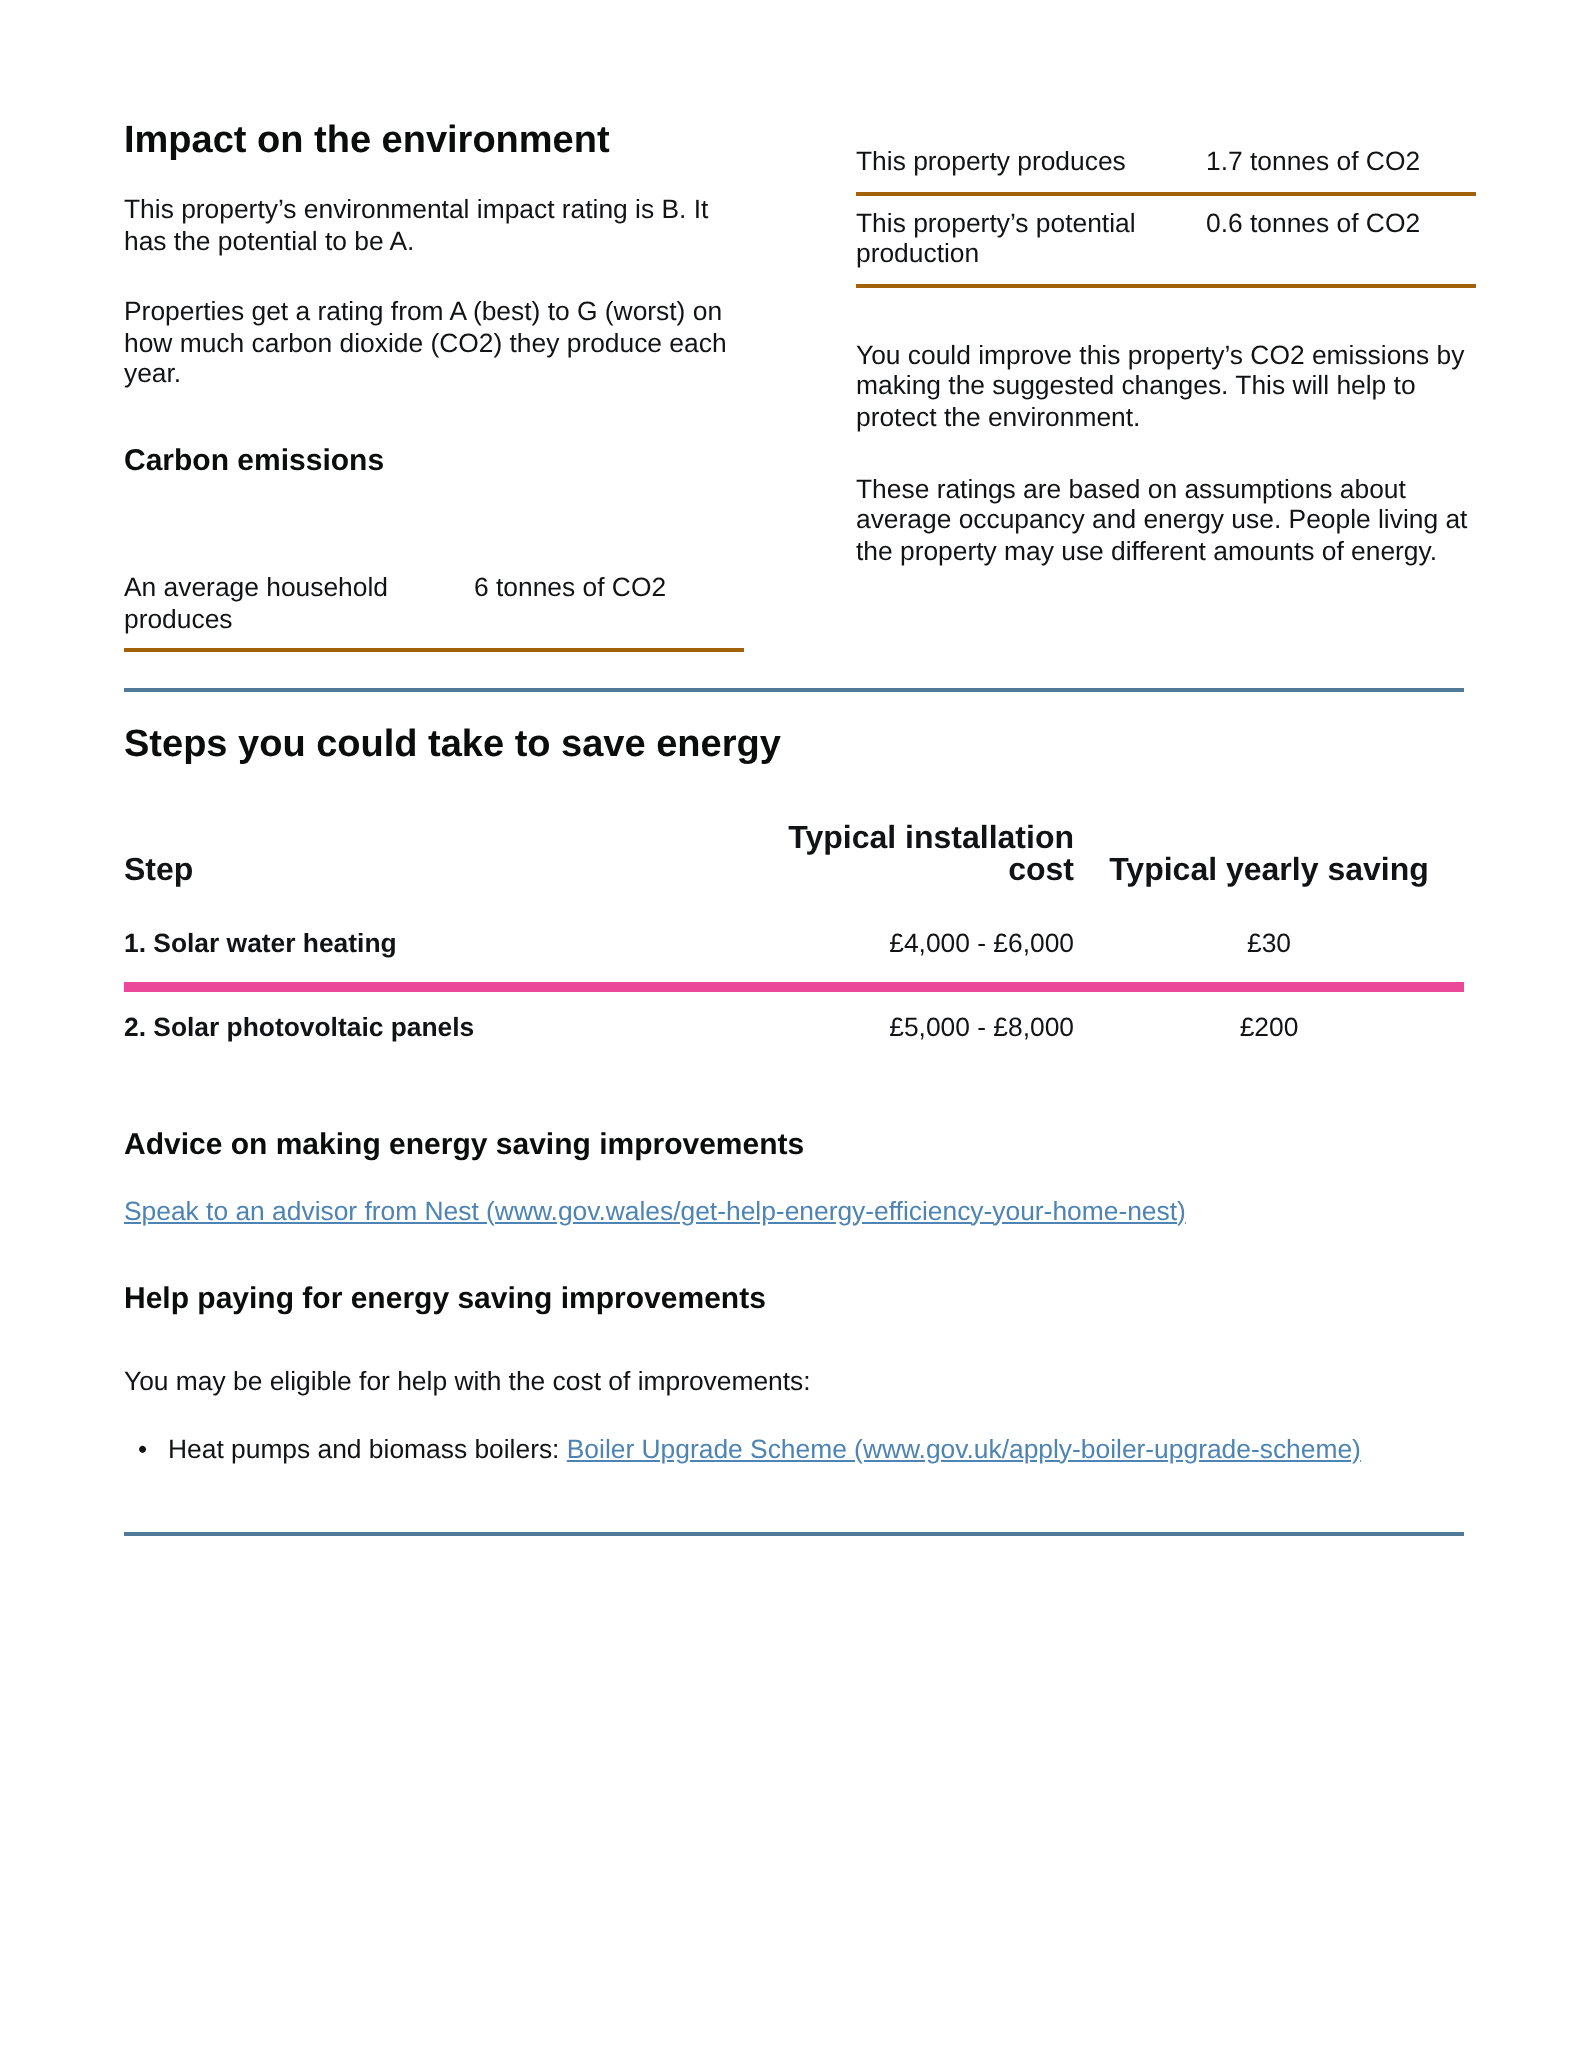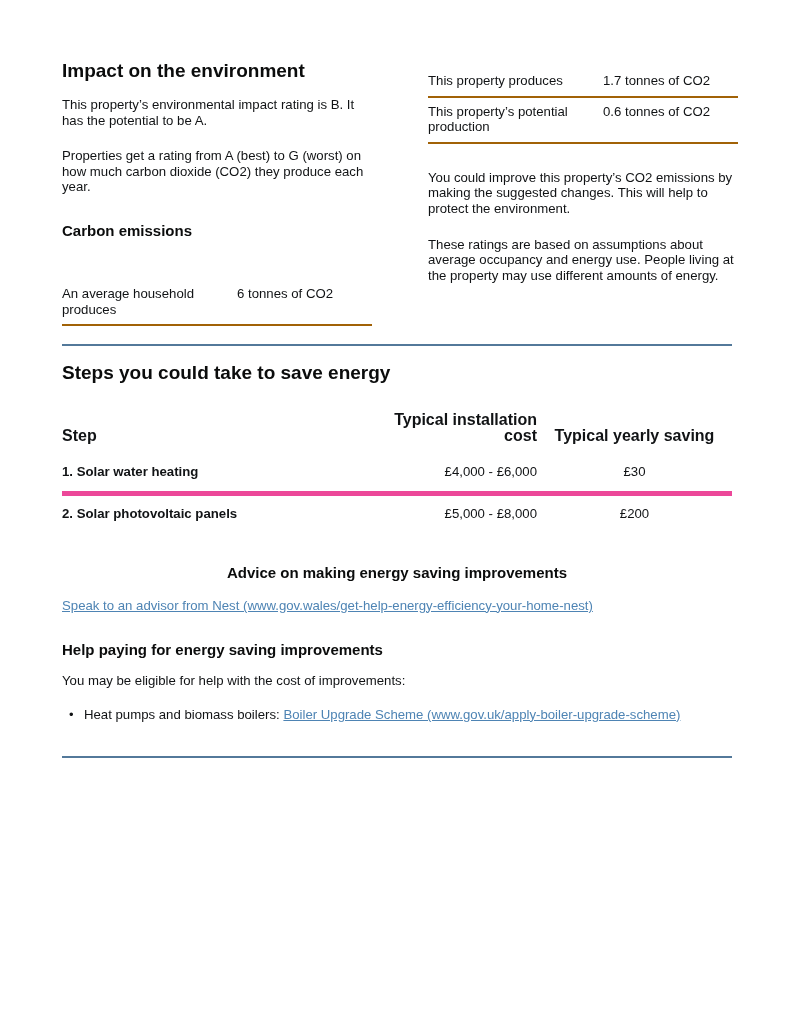--- a/index.html
+++ b/index.html
@@ -42,22 +42,22 @@
   .steps-table .w-step { width:315px; }
   .steps-table .w-cost { width:160px; }
   .steps-table .w-saving { width:195px; }
   .steps-table td { padding:10px 0 11px; vertical-align:top; }
   .steps-table tbody tr:first-child td { border-bottom:5px solid #ec4899; }
   .steps-table td.col-step { font-weight:bold; }
 
   a.doc-link { color:#4e84b4; text-decoration:underline; }
   .link-line { margin:0 0 17px; }
 
-  h2.advice-title { margin-top:31px; margin-bottom:16px;text-align:center; }
-  h2.help-title { margin-top:28px; margin-bottom:14px; }
+  h2.advice-title { margin-top:31px; margin-bottom:16px; }
+  h2.help-title { margin-top:28px; margin-bottom:24px; }
   .help-intro { margin:0 0 18px; }
 
   ul.help-list { list-style:none; margin:0; padding:0 0 0 7px; }
   ul.help-list li { position:relative; padding-left:15px; }
   ul.help-list li .bullet-dot {
     position:absolute; left:0; top:0; font-size:13px; color:#111315;
   }
 </style>
 </head>
 <body>

